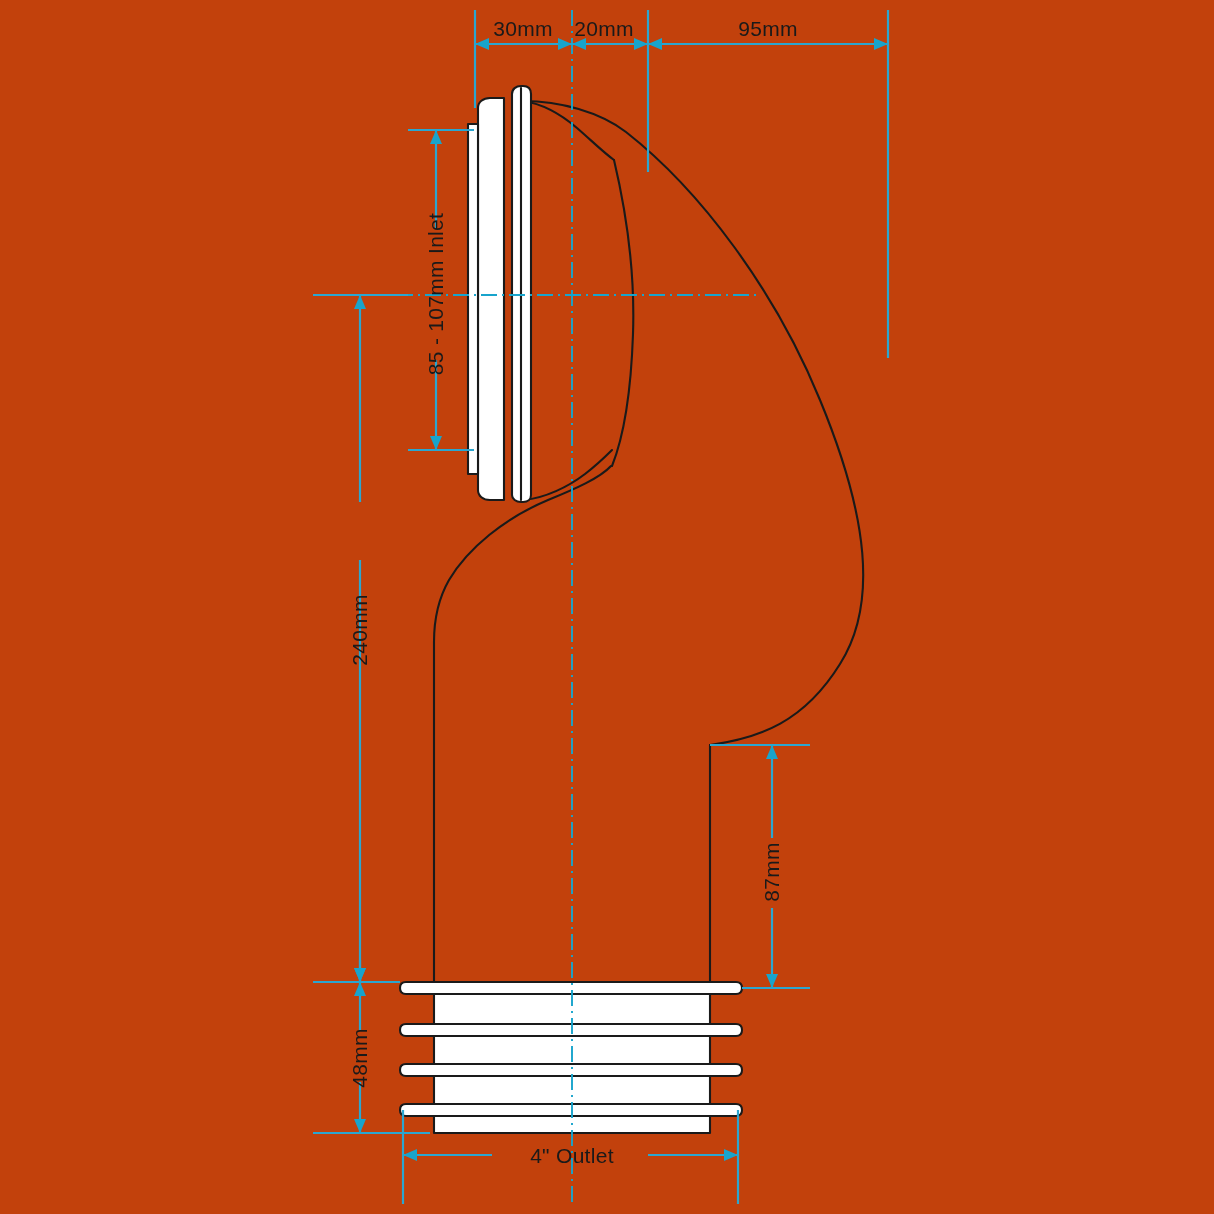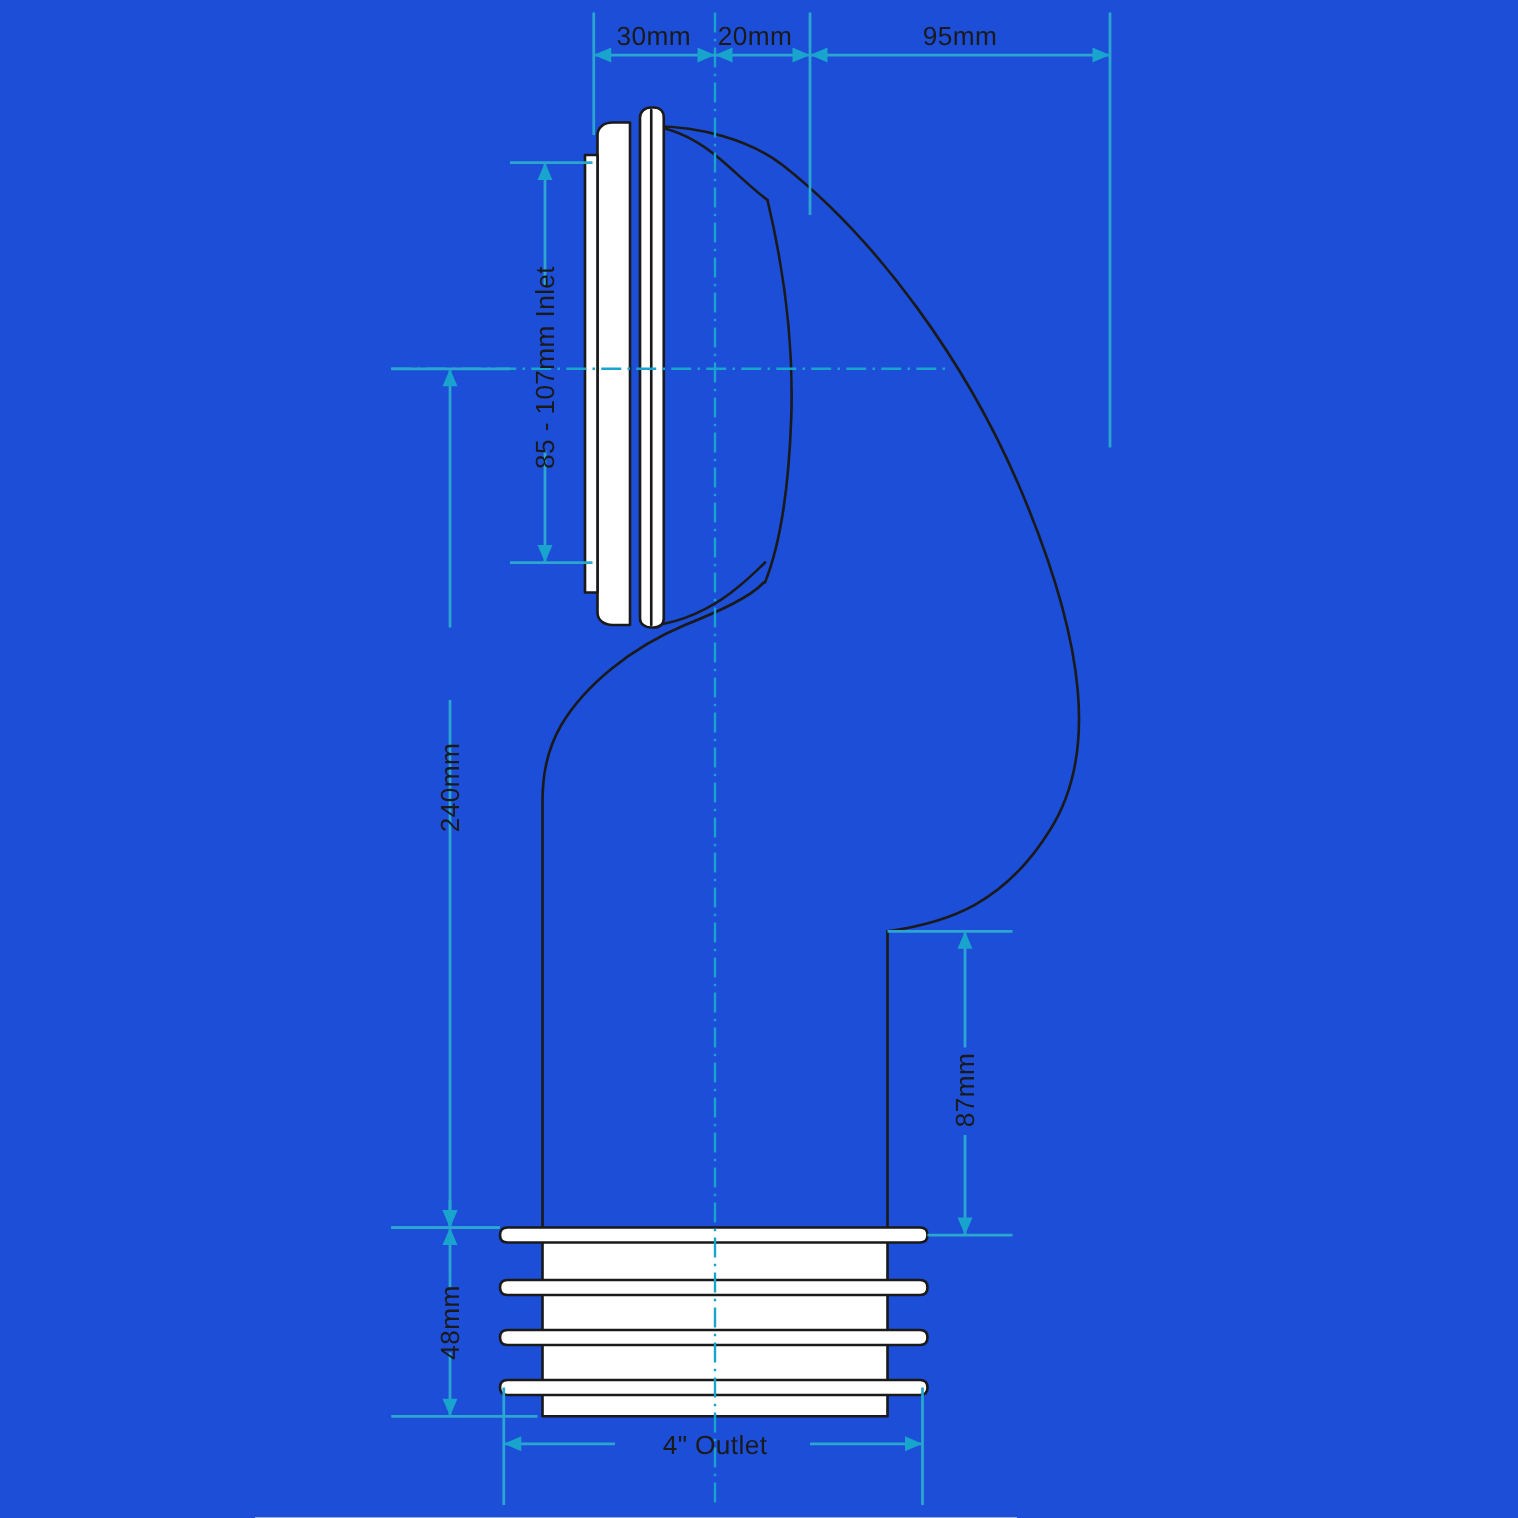--- a/index.html
+++ b/index.html
@@ -8,21 +8,21 @@
     padding: 0;
     background: #ffffff;
   }
   body {
     font-family: "Liberation Sans", sans-serif;
   }
   #drawing-root {
     position: relative;
     width: 1214px;
     height: 1214px;
-    background: #1d4ed8;
+    background: #c2410c;
     overflow: hidden;
   }
   #drawing-svg {
     display: block;
     width: 1214px;
     height: 1214px;
   }
   .dim-text {
     font-family: "Liberation Sans", sans-serif;
     font-size: 21px;

